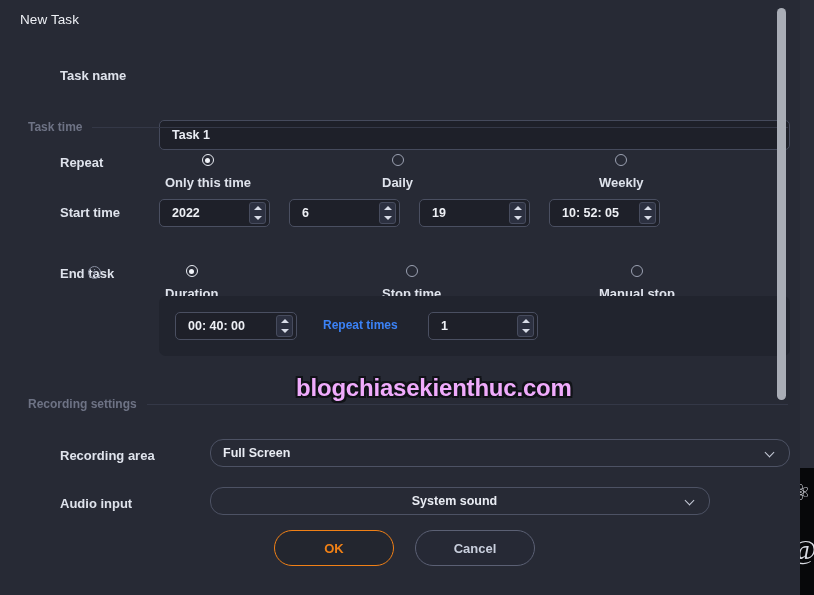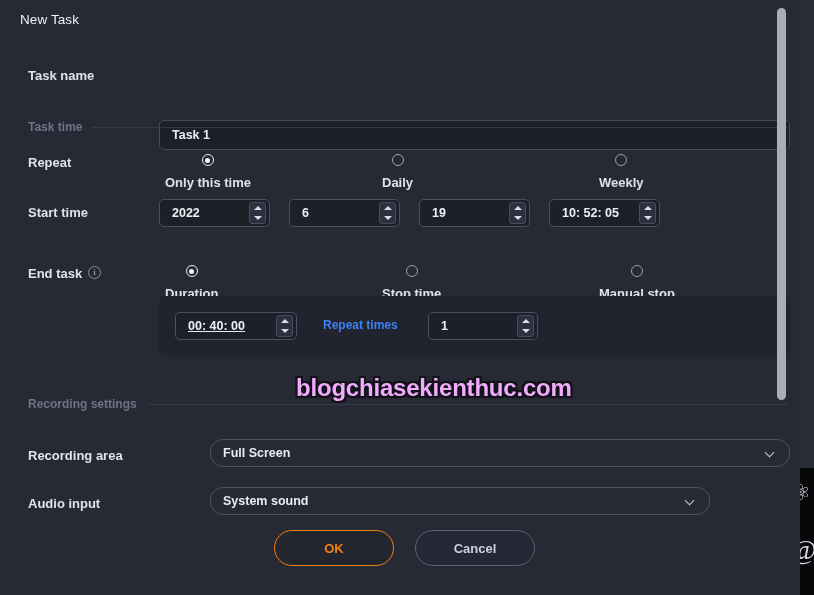--- a/index.html
+++ b/index.html
@@ -43,20 +43,21 @@
     left: 0;
     width: 800px;
     height: 30px;
   }
   .row-label {
     position: absolute;
     font-size: 13px;
     font-weight: 700;
     color: #dfe3ec;
     white-space: nowrap;
+    margin-left: 32px;
   }
 
   
   .section {
     position: absolute;
     left: 28px;
     width: 760px;
     display: flex;
     align-items: center;
     gap: 10px;
@@ -419,21 +420,21 @@
       <span class="rlabel">Stop time</span>
     </div>
 
     <div class="radio" style="left:599px; top:3px;">
       <span class="dot"></span>
       <span class="rlabel">Manual stop</span>
     </div>
   </div>
 
   <div id="duration-panel">
-    <div class="spin" style="left:16px; top:16px; width:122px;text-decoration:underline;">
+    <div class="spin" style="left:16px; top:16px; width:122px;">
       <span class="val">00: 40: 00</span>
       <span class="spin-btns">
         <i class="tri-up"></i>
         <i class="tri-dn"></i>
       </span>
     </div>
 
     <div class="panel-label" style="left:164px; top:22px;">Repeat times</div>
 
     <div class="spin" style="left:269px; top:16px; width:110px;">
@@ -454,21 +455,21 @@
     <div class="row-label" style="left:28px; top:8px;">Recording area</div>
   </div>
   <div class="select" style="left:210px; top:439px; width:580px;">
     <span class="sel-val">Full Screen</span>
     <span class="chev"></span>
   </div>
 
   <div class="row" style="top:488px;">
     <div class="row-label" style="left:28px; top:8px;">Audio input</div>
   </div>
-  <div class="select" style="left:210px; top:487px; width:500px;">
+  <div class="select" style="left:210px; top:487px; width:500px;text-align:center;">
     <span class="sel-val">System sound</span>
     <span class="chev"></span>
   </div>
 
   <div class="btn" id="ok-button" style="left:274px; top:530px; width:120px;">OK</div>
   <div class="btn" id="cancel-button" style="left:415px; top:530px; width:120px;">Cancel</div>
 
   <div id="watermark">blogchiasekienthuc.com</div>
 
   <div id="scrollbar-track">

